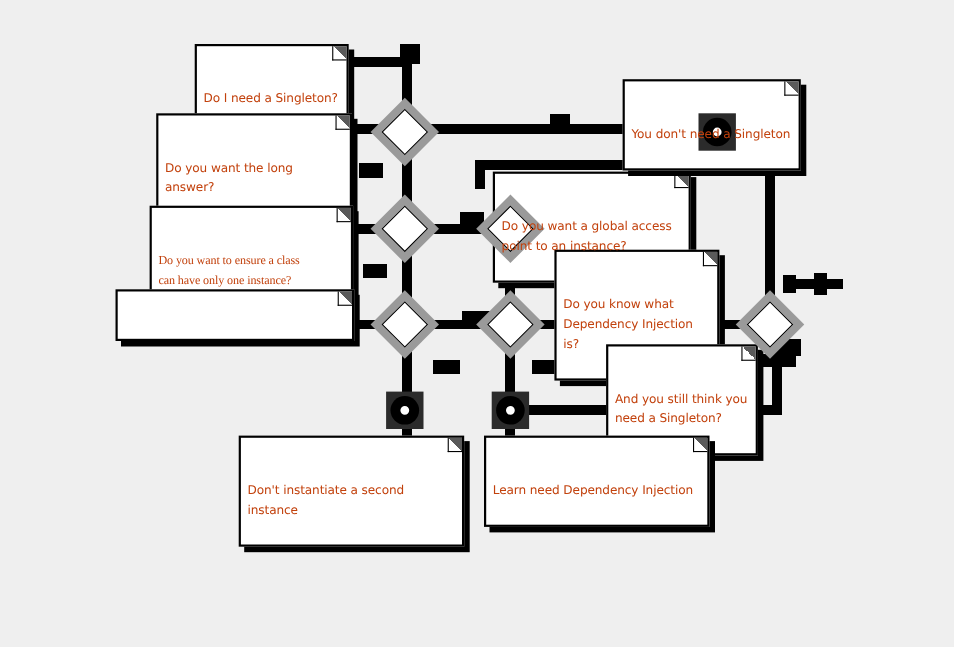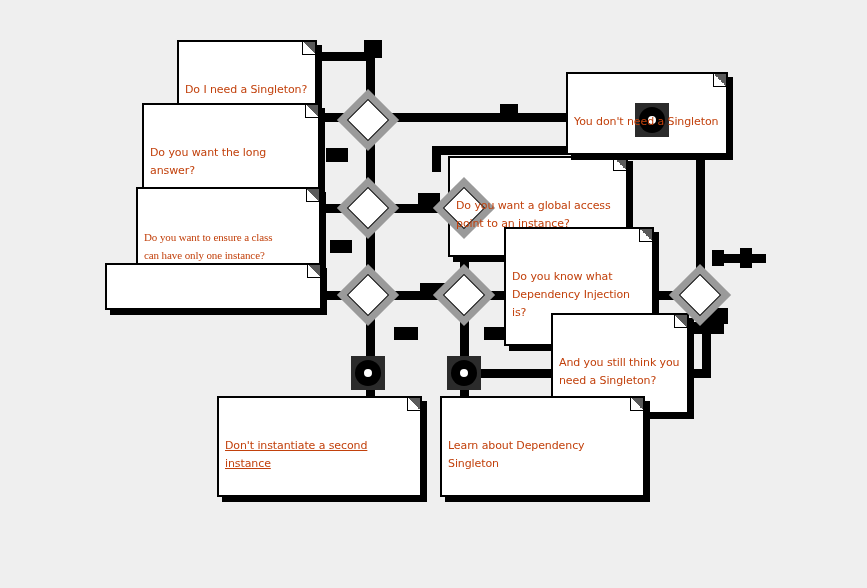--- a/index.html
+++ b/index.html
@@ -213,28 +213,28 @@
     <span class="fold"></span>
     <span class="txt">And you still think you
 need a Singleton?</span>
   </div>
 
   <div class="note" style="left:566px; top:72px; width:162px;">
     <span class="fold"></span>
     <span class="txt">You don't need a Singleton</span>
   </div>
 
-  <div class="note" style="left:217px; top:396px; width:205px;text-decoration:underline;">
+  <div class="note" style="left:217px; top:396px; width:205px;">
     <span class="fold"></span>
     <span class="txt">Don't instantiate a second instance</span>
   </div>
 
   <div class="note" style="left:440px; top:396px; width:205px;">
     <span class="fold"></span>
-    <span class="txt">Learn about Dependency Singleton</span>
+    <span class="txt">Learn need Dependency Injection</span>
   </div>
 
   <div style="position:absolute; left:346px; top:98px; width:44px; height:44px;">
     <div class="diamond-halo" style="left:0; top:0;"></div>
     <div class="diamond" style="left:7px; top:7px;"></div>
   </div>
 
   <div style="position:absolute; left:346px; top:186px; width:44px; height:44px;">
     <div class="diamond-halo" style="left:0; top:0;"></div>
     <div class="diamond" style="left:7px; top:7px;"></div>

